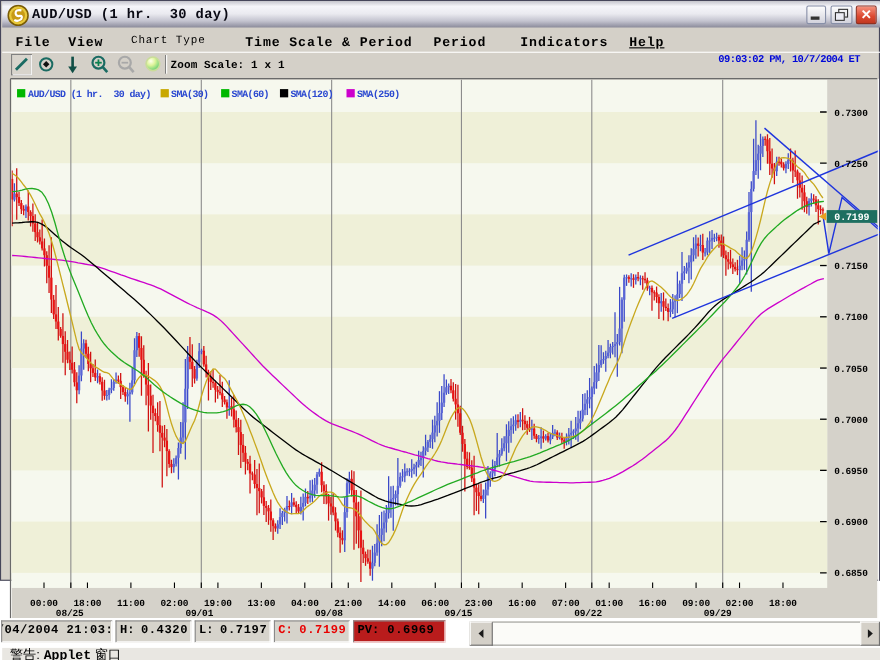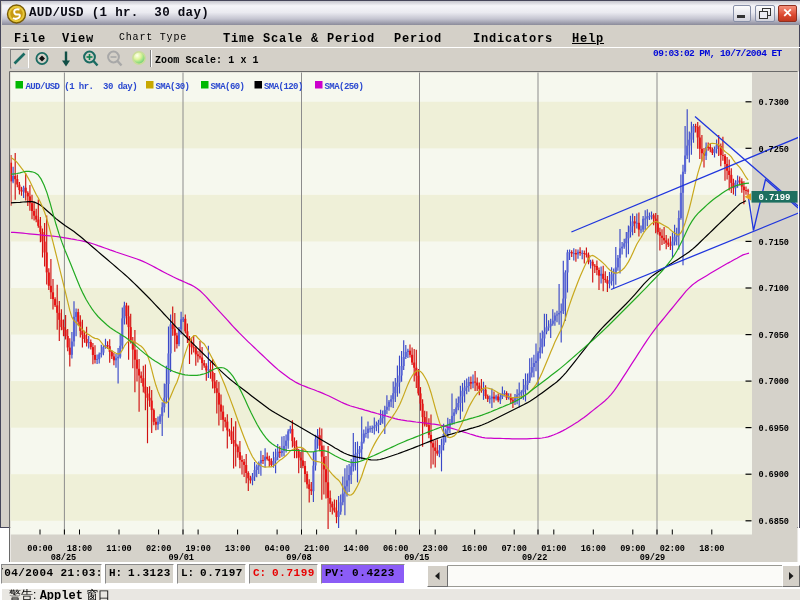--- a/index.html
+++ b/index.html
@@ -879,33 +879,33 @@
 <line x1="8.5" y1="561.5" x2="797.5" y2="561.5" stroke="#fdfdfd" stroke-width="1"></line>
 <line x1="797.5" y1="70.5" x2="797.5" y2="561.5" stroke="#fdfdfd" stroke-width="1"></line>
  </svg>
 
  <div class="abs" style="left:0;top:561px;width:800px;height:1px;background:#fff;"></div>
  <div class="abs" style="left:0;top:563px;width:99px;height:18px;border:1px solid;border-color:#8a8a8a #fff #fff #8a8a8a;background:#d6d3cb;overflow:hidden;">
    <div class="abs" style="left:-19px;top:2px;width:142px;font-size:11px;font-weight:bold;letter-spacing:0.45px;white-space:nowrap;">10/04/2004 21:03:</div>
     </div>
  <div class="abs" style="left:104px;top:563px;width:67px;height:18px;border:1px solid;border-color:#8a8a8a #fff #fff #8a8a8a;background:#d6d3cb;">
    <div class="abs" style="left:3px;top:2px;font-size:11px;font-weight:bold;">H:</div>
-   <div class="abs" style="right:2px;top:2px;font-size:11px;font-weight:bold;letter-spacing:0.55px;">1.3123</div>
+   <div class="abs" style="right:2px;top:2px;font-size:11px;font-weight:bold;letter-spacing:0.55px;">0.4320</div>
     </div>
  <div class="abs" style="left:176px;top:563px;width:67px;height:18px;border:1px solid;border-color:#8a8a8a #fff #fff #8a8a8a;background:#d6d3cb;">
    <div class="abs" style="left:3px;top:2px;font-size:11px;font-weight:bold;">L:</div>
    <div class="abs" style="right:2px;top:2px;font-size:11px;font-weight:bold;letter-spacing:0.55px;">0.7197</div>
     </div>
  <div class="abs" style="left:248px;top:563px;width:67px;height:18px;border:1px solid;border-color:#8a8a8a #fff #fff #8a8a8a;background:#d6d3cb;color:#e80000;">
    <div class="abs" style="left:3px;top:2px;font-size:11px;font-weight:bold;">C:</div>
    <div class="abs" style="right:2px;top:2px;font-size:11px;font-weight:bold;letter-spacing:0.55px;">0.7199</div>
     </div>
- <div class="abs" style="left:320px;top:563px;width:82px;height:18px;border:1px solid;border-color:#8a8a8a #fff #fff #8a8a8a;background:#8b5cf6;text-align:center;">
+ <div class="abs" style="left:320px;top:563px;width:82px;height:18px;border:1px solid;border-color:#8a8a8a #fff #fff #8a8a8a;background:#b91c1c;text-align:center;">
    <div class="abs" style="left:3px;top:2px;font-size:11px;font-weight:bold;">PV:</div>
-   <div class="abs" style="right:9px;top:2px;font-size:11px;font-weight:bold;letter-spacing:0.55px;">0.4223</div>
+   <div class="abs" style="right:9px;top:2px;font-size:11px;font-weight:bold;letter-spacing:0.55px;">0.6969</div>
     </div>
 
  <div class="abs" style="left:426px;top:564px;width:373px;height:22px;background:#fbfbf8;border:1px solid #9a9a94;box-sizing:border-box;"></div>
  <div class="abs" style="left:426px;top:564px;width:21px;height:22px;background:#d4d0c8;border:1px solid;border-color:#fff #707070 #707070 #fff;box-sizing:border-box;">
   <svg width="19" height="20">
         <polygon points="11.5,6 11.5,14 7,10" fill="#1a1a1a"></polygon>
       </svg></div>
  <div class="abs" style="left:781px;top:564px;width:18px;height:22px;background:#d4d0c8;border:1px solid;border-color:#fff #707070 #707070 #fff;box-sizing:border-box;">
   <svg width="16" height="20">
         <polygon points="6,6 6,14 10.5,10" fill="#1a1a1a"></polygon>

